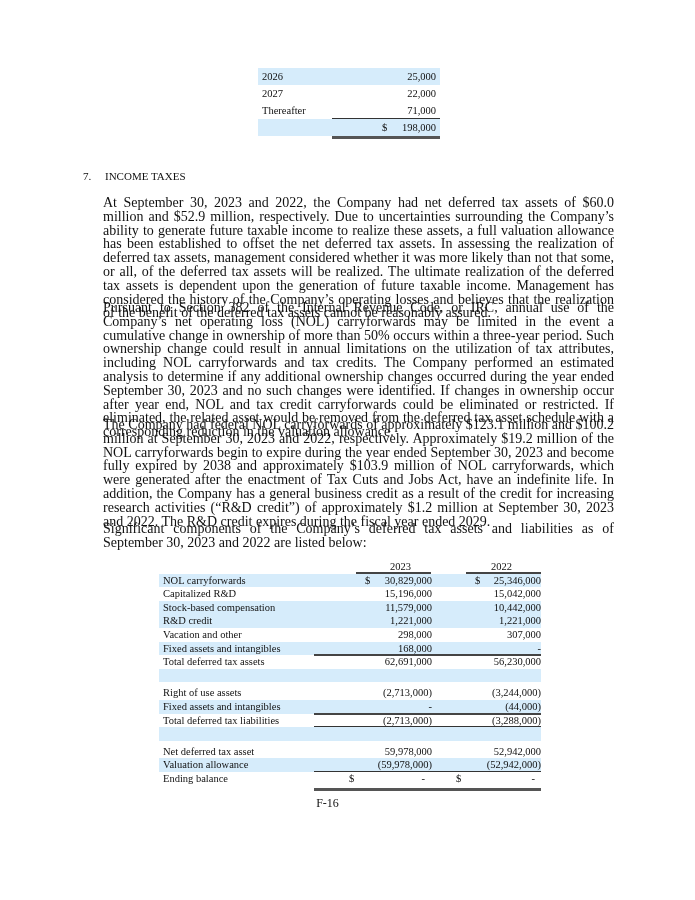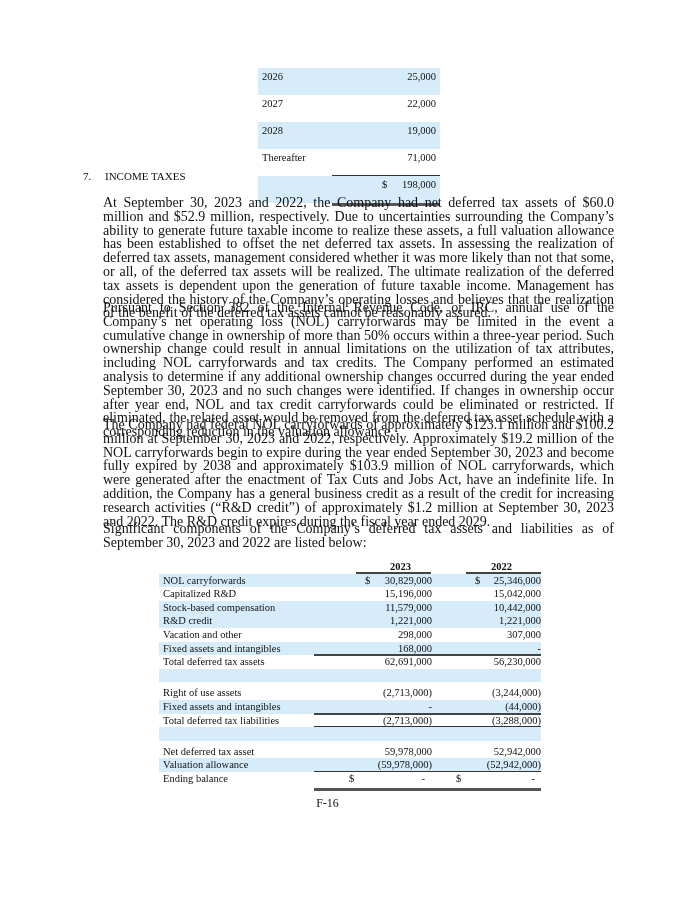--- a/index.html
+++ b/index.html
@@ -1,20 +1,20 @@
 <!DOCTYPE html>
 <html><head>
 <meta charset="utf-8">
 <style>
   html, body { margin: 0; padding: 0; background: #ffffff; }
   body { width: 695px; height: 900px; position: relative; overflow: hidden;
          font-family: "Liberation Serif", serif; color: #111; }
   
   .ttable { position: absolute; left: 258px; top: 68px; width: 182px; font-size: 10.5px; }
-  .trow { height: 27px; line-height: 17px; position: relative; }
+  .trow { height: 17px; line-height: 17px; position: relative; }
   .trow.blue { background: #d6ecfb; }
   .trow .lbl { position: absolute; left: 4px; }
   .trow .val { position: absolute; right: 4px; font-family: Liberation Serif, serif; }
   .trow .dollar { position: absolute; left: 124px; }
   .line-single { position: absolute; left: 74px; right: 0; height: 1px; background: #333; }
   .line-double { position: absolute; left: 74px; right: 0; height: 3px; background: #555; }
 
   .heading { position: absolute; left: 83px; top: 170px; font-size: 11px; font-weight: normal; }
   .heading .num { display: inline-block; width: 22px; }
   .para { position: absolute; left: 103px; width: 511px; font-size: 14px; line-height: 13.8px;
@@ -22,43 +22,39 @@
 
   
   .dtable { position: absolute; left: 159px; top: 560px; width: 382px; font-size: 10.5px; }
   .drow { height: 13.6px; line-height: 13.6px; position: relative; }
   .drow.blue { background: #d6ecfb; }
   .drow .lbl { position: absolute; left: 4px; white-space: nowrap; }
   .drow .c1 { position: absolute; right: 109px; white-space: nowrap; }
   .drow .c2 { position: absolute; right: 0px; white-space: nowrap; }
   .drow .d1 { position: absolute; left: 206px; }
   .drow .d2 { position: absolute; left: 316px; }
-  .hdr { font-weight: bold; }
+  .hdr { font-weight: normal; }
   .hdr .c1 { right: 130px; }
   .hdr .c2 { right: 29px; }
   .uline1 { position: absolute; height: 1px; background: #333; }
   .uline2 { position: absolute; height: 2px; background: #444; }
   .dbl { position: absolute; height: 3px; background: #555; }
   .footer { position: absolute; left: 0; width: 655px; top: 796px; text-align: center; font-size: 12px; }
 </style>
 </head>
 <body>
 
 <div class="ttable">
   <div class="trow blue">
     <span class="lbl">2026</span>
     <span class="val">25,000</span>
   </div>
   <div class="trow">
     <span class="lbl">2027</span>
     <span class="val">22,000</span>
-  </div>
-  <div class="trow blue">
-    <span class="lbl">2028</span>
-    <span class="val">19,000</span>
   </div>
   <div class="trow">
     <span class="lbl">Thereafter</span>
     <span class="val">71,000</span>
     <div class="line-single" style="bottom:0;"></div>
   </div>
   <div class="trow blue">
     <span class="dollar">$</span>
     <span class="val">198,000</span>
   </div>

